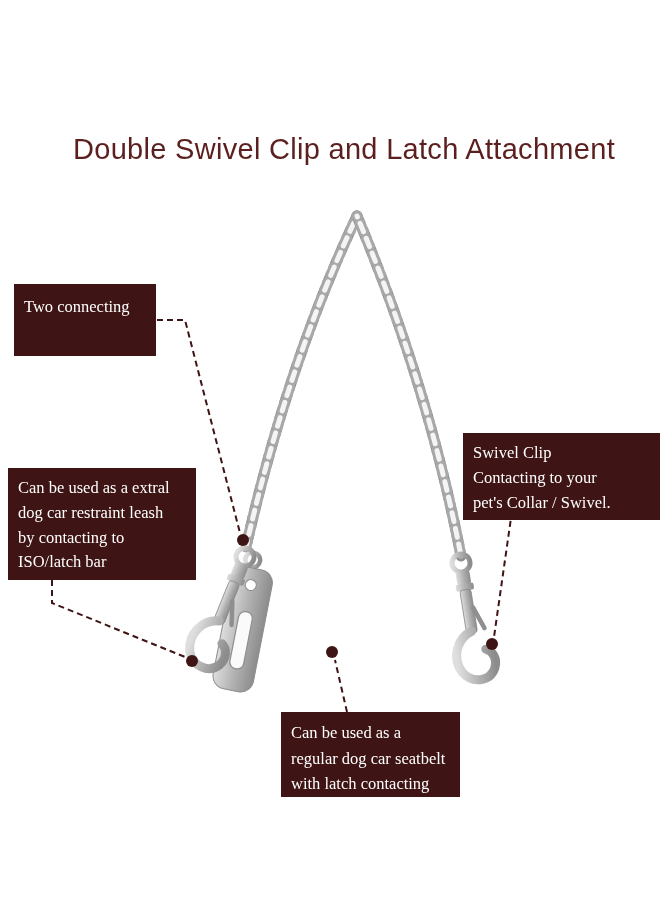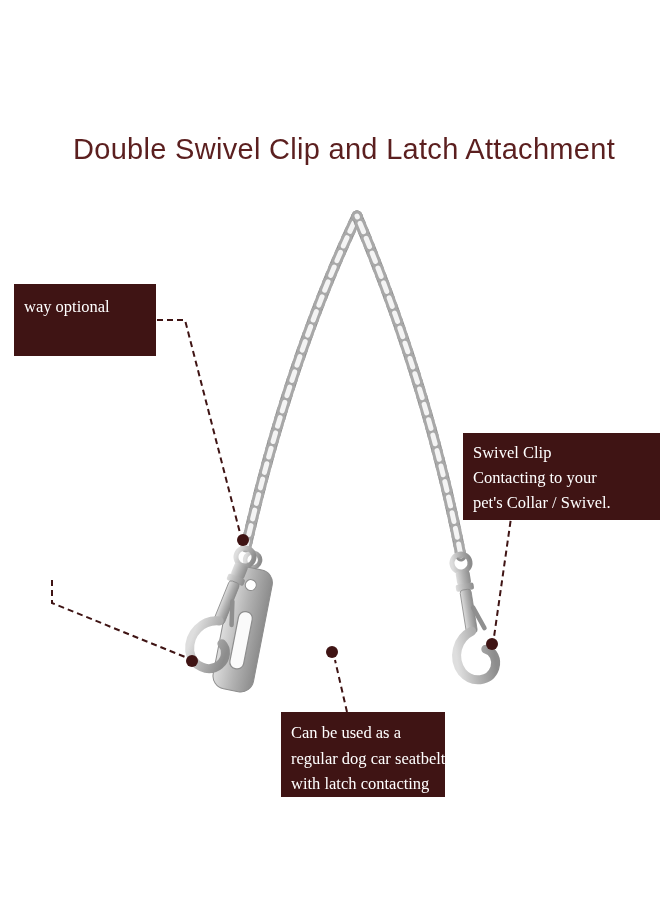--- a/index.html
+++ b/index.html
@@ -33,21 +33,21 @@
 
   .callout{
     position:absolute;background:#3f1414;color:#ffffff;
     font-family:"Liberation Serif", serif;font-size:16.5px;
     padding:8px 10px;box-sizing:border-box;
   }
   .callout span{display:block;white-space:nowrap;}
   .callout--connect{left:14px;top:284px;width:142px;height:72px;line-height:1.8;}
   .callout--restraint{left:8px;top:468px;width:188px;height:112px;line-height:1.5;}
   .callout--swivel{left:463px;top:433px;width:224px;height:87px;line-height:1.5;}
-  .callout--seatbelt{left:281px;top:712px;width:164px;height:85px;line-height:1.55;}
+  .callout--seatbelt{left:281px;top:712px;width:179px;height:85px;line-height:1.55;}
 </style>
 </head>
 <body>
 
 <div class="stage">
 
   <div class="title">Double Swivel Clip and Latch Attachment</div>
 
   <svg class="diagram" width="660" height="900" viewBox="0 0 660 900">
     <defs>
@@ -101,23 +101,29 @@
 
     <g>
       <circle class="dot" cx="243" cy="540" r="6"></circle>
       <circle class="dot" cx="192" cy="661" r="6"></circle>
       <circle class="dot" cx="492" cy="644" r="6"></circle>
       <circle class="dot" cx="332" cy="652" r="6"></circle>
     </g>
   </svg>
 
   <div class="callout callout--connect">
-    <span>way optional</span>
+    <span>Two connecting</span>
   </div>
 
+  <div class="callout callout--restraint">
+    <span>Can be used as a extral</span>
+    <span>dog car restraint leash</span>
+    <span>by contacting to</span>
+    <span>ISO/latch bar</span>
+  </div>
 
   <div class="callout callout--swivel">
     <span>Swivel Clip</span>
     <span>Contacting to your</span>
     <span>pet's Collar / Swivel.</span>
   </div>
 
   <div class="callout callout--seatbelt">
     <span>Can be used as a</span>
     <span>regular dog car seatbelt</span>

